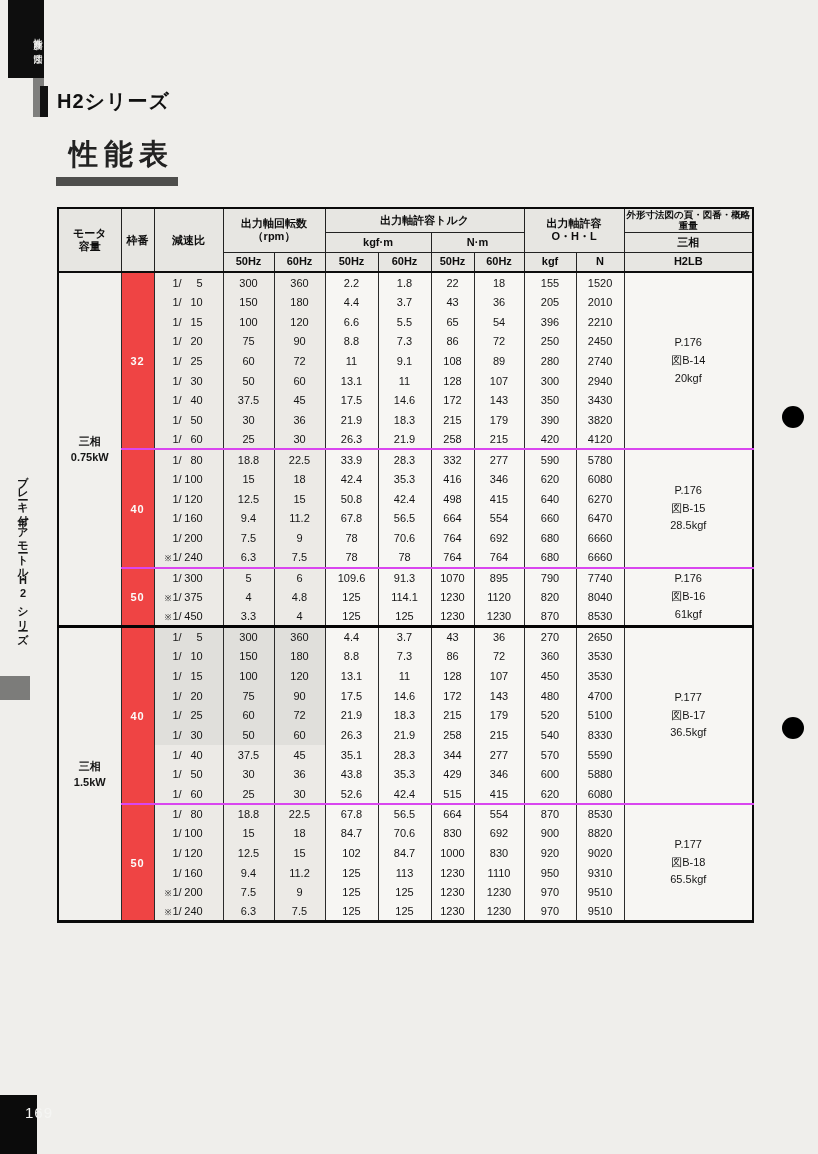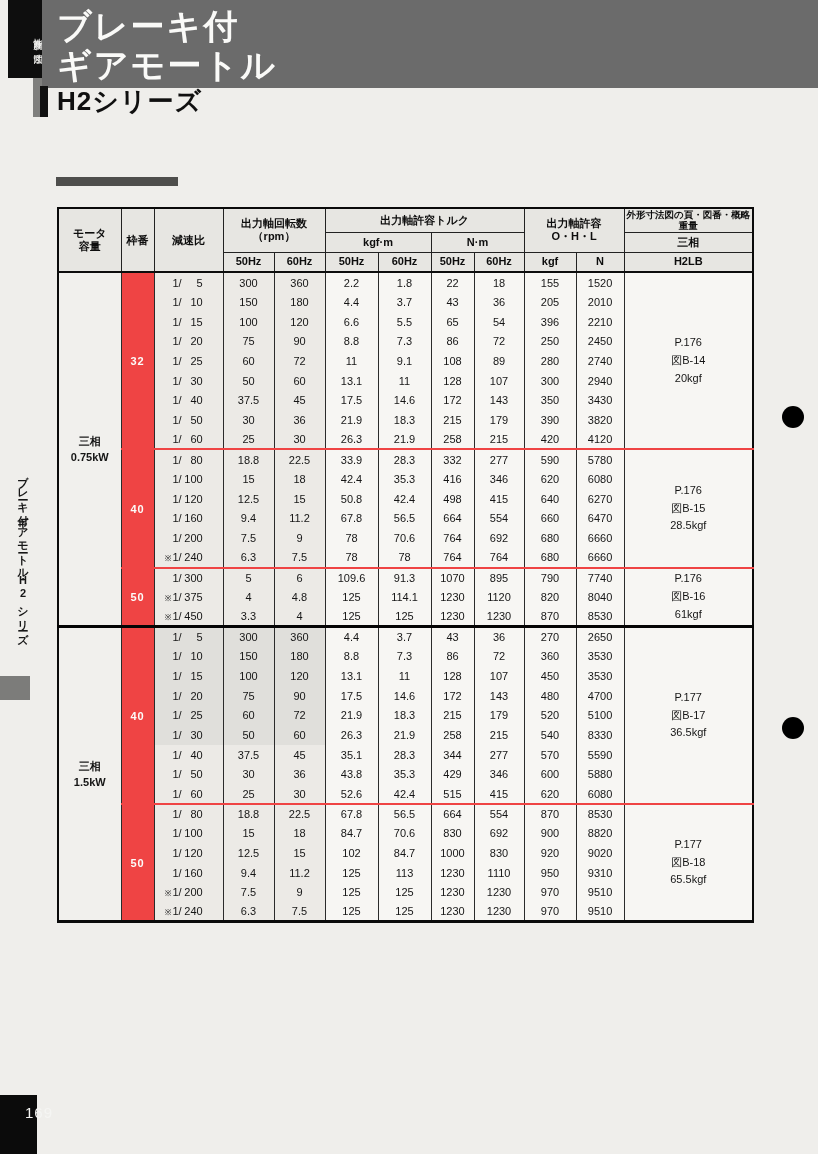--- a/index.html
+++ b/index.html
@@ -20,21 +20,21 @@
     position:absolute; left:8px; top:0; width:36px; height:78px;
     background:#0e0e0e; color:#f2f2f0;
     writing-mode:vertical-rl; text-orientation:upright;
     font-size:9px; letter-spacing:1px; text-align:center;
     padding-top:3px;
   }
   .side-stub { position:absolute; left:33px; top:78px; width:11px; height:39px; background:#7f7f7d; }
   
   .series-row { position:absolute; left:40px; top:85px; height:32px; display:flex; align-items:center; }
   .series-bar { width:8px; height:31px; background:#111; margin-right:9px; }
-  .series-title { font-size:26px; font-weight:bold; letter-spacing:1px; color:#101010; }
+  .series-title { font-size:20px; font-weight:bold; letter-spacing:1px; color:#101010; }
   
   .perf-title { position:absolute; left:69px; top:135px; font-size:29px; font-weight:bold; letter-spacing:6px; color:#222; }
   .perf-underline { position:absolute; left:56px; top:177px; width:122px; height:9px; background:#4e4e4c; }
   
   .side-mid {
     position:absolute; left:10px; top:468px; height:200px; width:20px;
     writing-mode:vertical-rl; text-orientation:upright;
     font-size:11px; font-weight:bold; letter-spacing:0.5px; color:#161616;
   }
   .side-tab-mid { position:absolute; left:0; top:676px; width:30px; height:24px; background:#7c7c7a; }
@@ -60,41 +60,38 @@
   thead th.small { font-size:9.5px; letter-spacing:0; }
   tbody td { height:19.7px; text-align:center; vertical-align:middle; font-size:11px; color:#151515; }
   td.motor { background:#f1f0ed; font-weight:bold; white-space:pre-line; line-height:1.5; font-size:11px; }
   td.frame { background:#ef4444; color:#fcfcfa; font-weight:bold; font-size:11px; letter-spacing:1px; }
   td.ratio { text-align:left; background:#eceae6; padding-left:8px; white-space:nowrap; }
   td.ratio .star { display:inline-block; width:9px; font-size:8px; text-align:right; margin-right:1px; }
   td.ratio .rd { display:inline-block; width:21px; text-align:right; }
   td.rpm { background:#eceae6; }
   td.shaded { background:#e0dfdb; }
   td.ref { white-space:pre-line; line-height:1.6; font-size:11px; }
-  .gt { border-top:2px solid #ef4444; }
+  .gt { border-top:2px solid #d946ef; }
   .st { border-top:3.5px solid #040404; }
 </style>
 </head>
 <body>
 
 <div class="sheet">
 
   <div class="side-tab-top">性能表及び寸法図</div>
   <div class="side-stub"></div>
 
-  <div class="banner">
-    <div>ブレーキ付</div>
-    <div>ギアモートル</div>
-  </div>
 
   <div class="series-row">
     <div class="series-bar"></div>
     <div class="series-title">H2シリーズ</div>
   </div>
 
+  <div class="perf-title">性能表</div>
   <div class="perf-underline"></div>
 
   <div class="side-mid">ブレーキ付ギアモートル・H2シリーズ</div>
   <div class="side-tab-mid"></div>
 
   <div class="tablewrap">
     <table>
       <colgroup>
         <col style="width:63px">
           <col style="width:33px">

